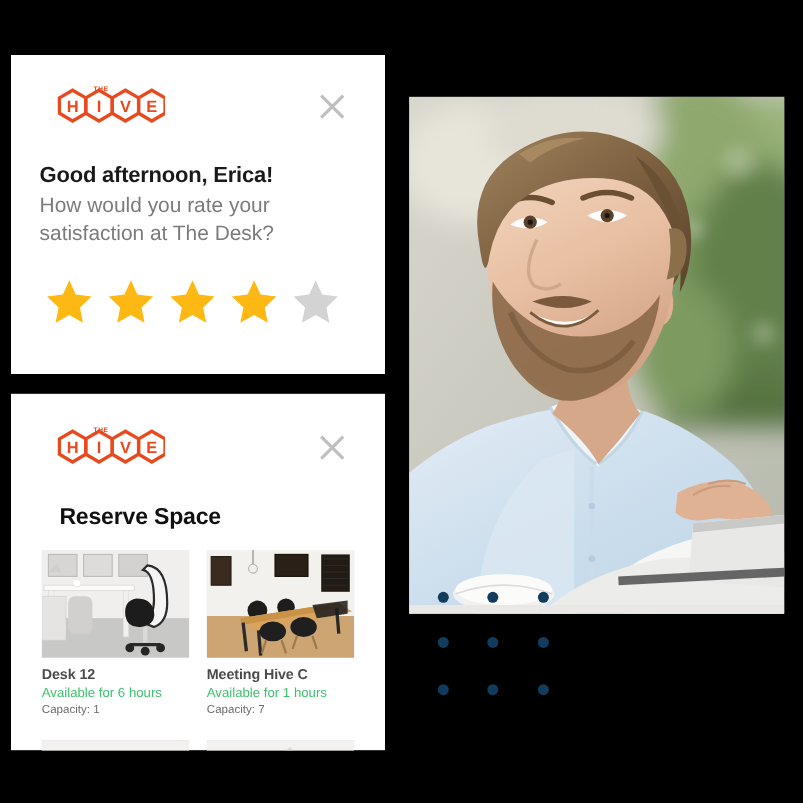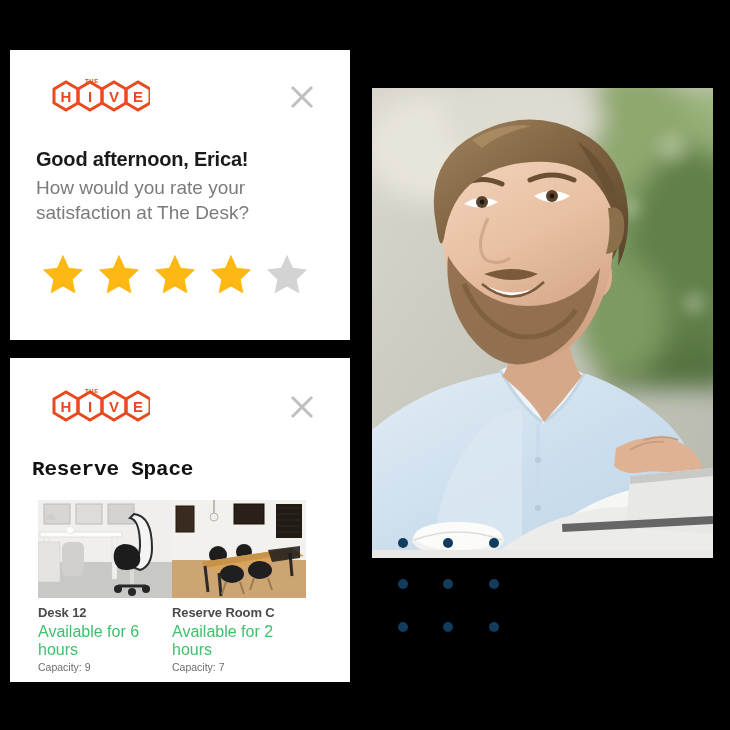--- a/index.html
+++ b/index.html
@@ -104,40 +104,41 @@
     letter-spacing: -0.2px;
   }
   .space-grid {
     position: absolute;
     left: 38px;
     top: 500px;
     width: 290px;
   }
   .space-row {
     display: flex;
+    gap: 16px;
   }
   .space-row + .space-row { margin-top: 70px; }
   .space-item { width: 134px; }
   .space-thumb {
     width: 134px;
     height: 98px;
     position: relative;
     overflow: hidden;
     background: #dddddd;
     cursor: pointer;
   }
   .space-name {
     font-size: 13px;
     font-weight: bold;
     color: #4a4a4a;
     margin-top: 7px;
     letter-spacing: -0.1px;
   }
   .space-avail {
-    font-size: 16px;
+    font-size: 12px;
     color: #3ec06d;
     margin-top: 3px;
   }
   .space-cap {
     font-size: 10.5px;
     color: #6d6d6d;
     margin-top: 2px;
   }
 
   
@@ -240,21 +241,21 @@
     </svg>
   </div>
 
   <div class="close-btn" id="close-reserve">
     <svg width="30" height="30" viewBox="0 0 30 30">
       <line x1="5" y1="5" x2="25" y2="25" stroke="#BFBFBF" stroke-width="3"></line>
       <line x1="25" y1="5" x2="5" y2="25" stroke="#BFBFBF" stroke-width="3"></line>
     </svg>
   </div>
 
-  <div class="section-title" style="left:22px; top:100px;font-family:Liberation Mono, monospace;">Reserve Space</div>
+  <div class="section-title" style="left:44px; top:100px;">Reserve Space</div>
 
   <div class="space-grid" style="left:28px; top:142px;">
 
     <div class="space-row">
 
       <div class="space-item">
         <div class="space-thumb">
           <svg width="134" height="98" viewBox="0 0 134 98">
             <rect width="134" height="98" fill="#ebe9e7"></rect>
             <rect x="0" y="0" width="134" height="62" fill="#f1efed"></rect>
@@ -276,21 +277,21 @@
               <rect x="92" y="70" width="4" height="14" fill="#dcdad8"></rect>
               <path d="M80 86 L108 86" stroke="#2a2a2a" stroke-width="3"></path>
               <circle cx="80" cy="89" r="4" fill="#262626"></circle>
               <circle cx="108" cy="89" r="4" fill="#262626"></circle>
               <circle cx="94" cy="92" r="4" fill="#262626"></circle>
             </g>
           </svg>
         </div>
         <div class="space-name">Desk 12</div>
         <div class="space-avail">Available for 6 hours</div>
-        <div class="space-cap">Capacity: 9</div>
+        <div class="space-cap">Capacity: 1</div>
       </div>
 
       <div class="space-item">
         <div class="space-thumb">
           <svg width="134" height="98" viewBox="0 0 134 98">
             <rect width="134" height="98" fill="#f3f1ee"></rect>
             <rect x="0" y="60" width="134" height="38" fill="#c9a06a"></rect>
             <path d="M0 60 L134 60 L134 98 L0 98 Z" fill="#cda572"></path>
             <rect x="4" y="6" width="18" height="26" fill="#3a2b20" stroke="#241a12"></rect>
             <rect x="62" y="4" width="30" height="20" fill="#2a2018" stroke="#171008"></rect>
@@ -317,22 +318,22 @@
             </g>
             <g stroke="#9a7a4e" stroke-width="2">
               <line x1="54" y1="82" x2="50" y2="94"></line>
               <line x1="68" y1="82" x2="72" y2="94"></line>
               <line x1="82" y1="78" x2="78" y2="90"></line>
               <line x1="96" y1="78" x2="100" y2="90"></line>
             </g>
             <polygon points="96,50 128,46 128,58 100,62" fill="#1b1b1b" opacity="0.85"></polygon>
           </svg>
         </div>
-        <div class="space-name">Reserve Room C</div>
-        <div class="space-avail">Available for 2 hours</div>
+        <div class="space-name">Meeting Hive C</div>
+        <div class="space-avail">Available for 1 hours</div>
         <div class="space-cap">Capacity: 7</div>
       </div>
     </div>
 
     <div class="space-row" style="margin-top:22px;">
       <div class="space-item">
         <div class="space-thumb">
           <svg width="134" height="98" viewBox="0 0 134 98">
             <rect width="134" height="98" fill="#ecebe8"></rect>
             <rect x="0" y="0" width="134" height="30" fill="#f2f1ef"></rect>

